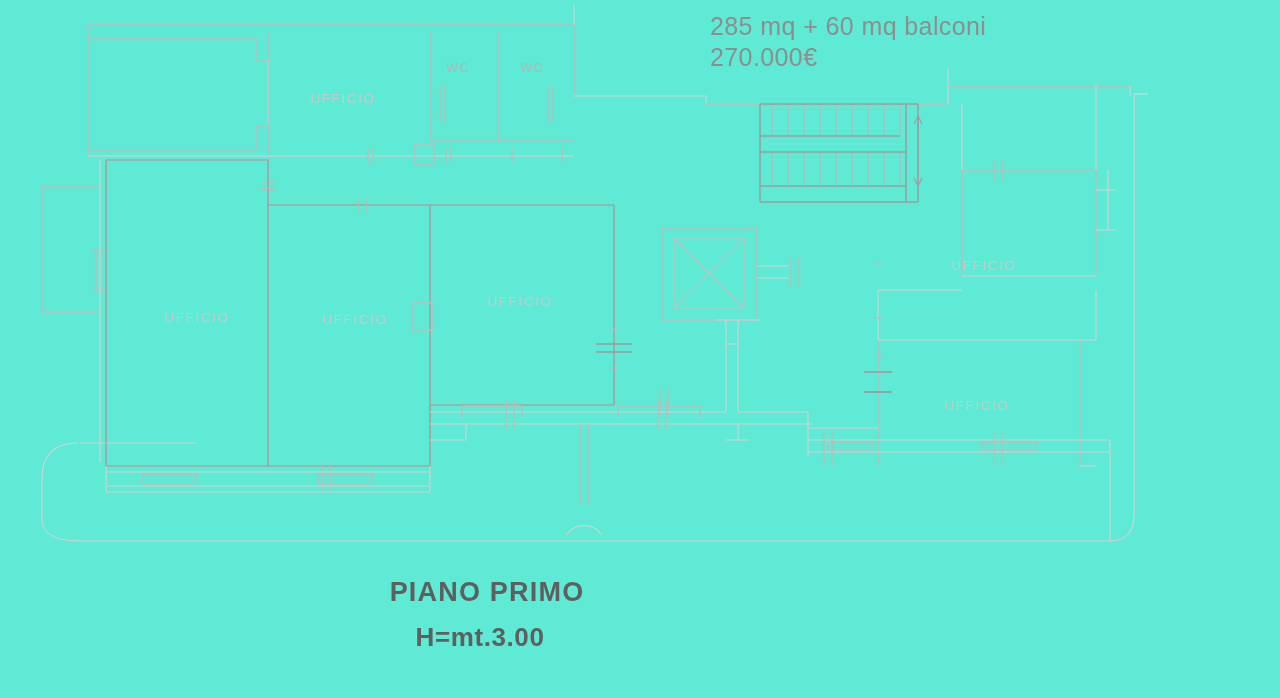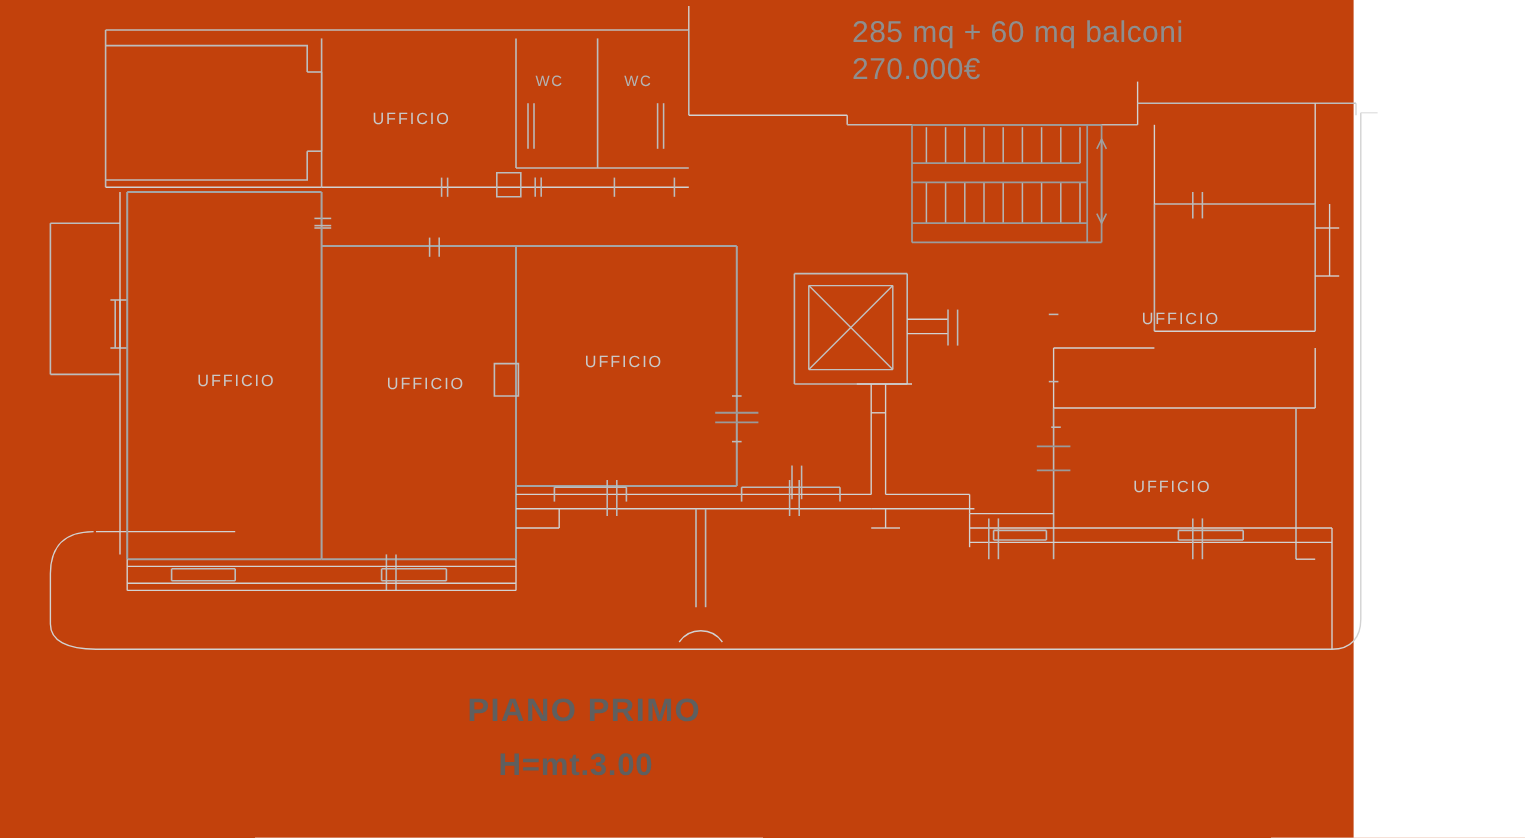--- a/index.html
+++ b/index.html
@@ -10,23 +10,23 @@
   }
   body {
     width: 1280px;
     height: 698px;
     overflow: hidden;
     font-family: "Liberation Sans", sans-serif;
     position: relative;
   }
   #plan-root {
     position: relative;
-    width: 1128px;
+    width: 1280px;
     height: 698px;
-    background: #c2410c;
+    background: #5eead4;
   }
   svg#floorplan {
     position: absolute;
     top: 0;
     left: 0;
     width: 1280px;
     height: 698px;
     display: block;
   }
   .wall-mid     { fill: none; stroke: #a5a5a5; stroke-width: 1.7; }

